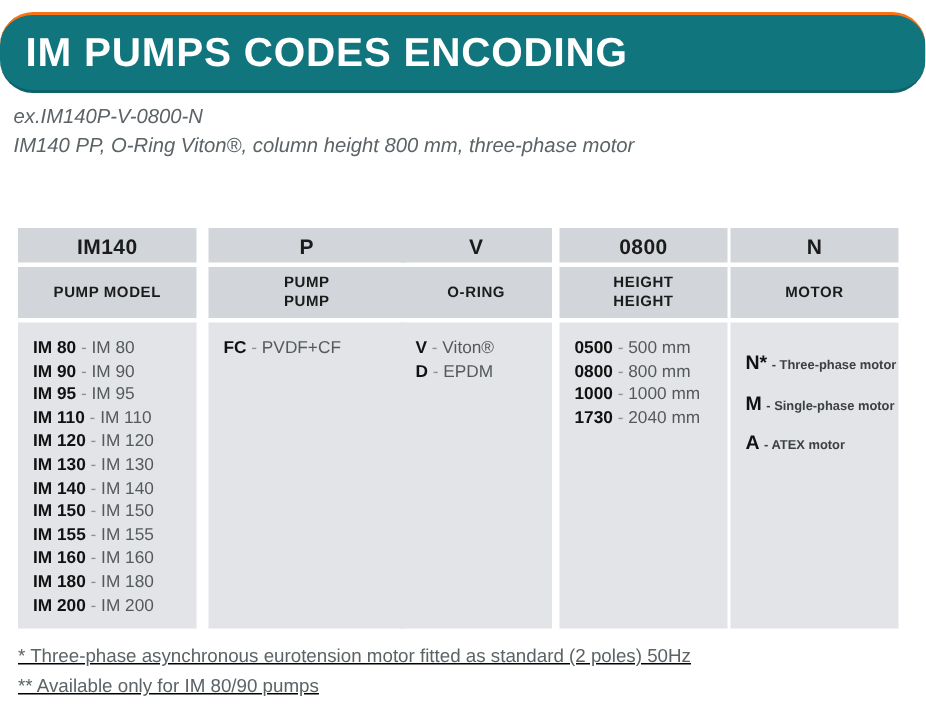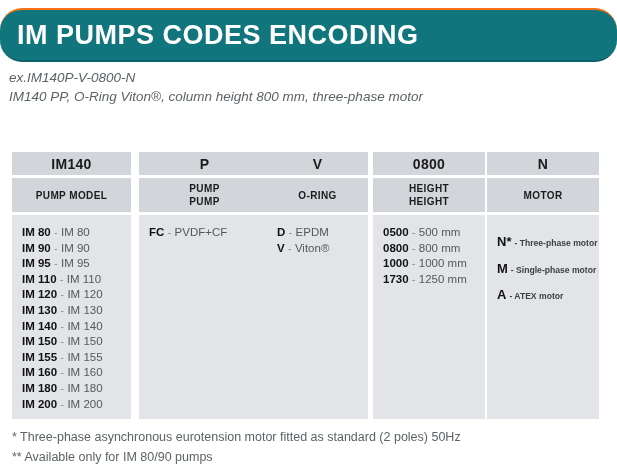--- a/index.html
+++ b/index.html
@@ -143,20 +143,21 @@
     margin-left: 3px;
     margin-top: 10px;
   }
 
   
   #footnotes {
     position: absolute;
     left: 12px;
     top: 427px;
     width: 590px;
+    text-decoration: underline;
   }
   .footnote {
     font-size: 12.5px;
     line-height: 20px;
     color: #5b6366;
     white-space: nowrap;
   }
 </style>
 </head>
 <body>
@@ -206,37 +207,37 @@
       </div>
     </div>
     <div class="col" style="left: 255px; width: 101px;">
       <div class="cell cell-code">
         <span class="ctxt">V</span>
       </div>
       <div class="cell cell-head">
         <span class="htxt">O-RING</span>
       </div>
       <div class="cell cell-body">
+        <div class="entry"><b>V</b><span class="dash"> - </span><span>Viton®</span></div>
         <div class="entry"><b>D</b><span class="dash"> - </span><span>EPDM</span></div>
-        <div class="entry"><b>V</b><span class="dash"> - </span><span>Viton®</span></div>
       </div>
     </div>
     <div class="col" style="left: 361px; width: 112px;">
       <div class="cell cell-code">
         <span class="ctxt">0800</span>
       </div>
       <div class="cell cell-head">
         <span class="htxt">HEIGHT</span>
         <span class="htxt">HEIGHT</span>
       </div>
       <div class="cell cell-body">
         <div class="entry"><b>0500</b><span class="dash"> - </span><span>500 mm</span></div>
         <div class="entry"><b>0800</b><span class="dash"> - </span><span>800 mm</span></div>
         <div class="entry"><b>1000</b><span class="dash"> - </span><span>1000 mm</span></div>
-        <div class="entry"><b>1730</b><span class="dash"> - </span><span>1250 mm</span></div>
+        <div class="entry"><b>1730</b><span class="dash"> - </span><span>2040 mm</span></div>
       </div>
     </div>
     <div class="col" style="left: 475px; width: 112px;">
       <div class="cell cell-code">
         <span class="ctxt">N</span>
       </div>
       <div class="cell cell-head">
         <span class="htxt">MOTOR</span>
       </div>
       <div class="cell cell-body">

